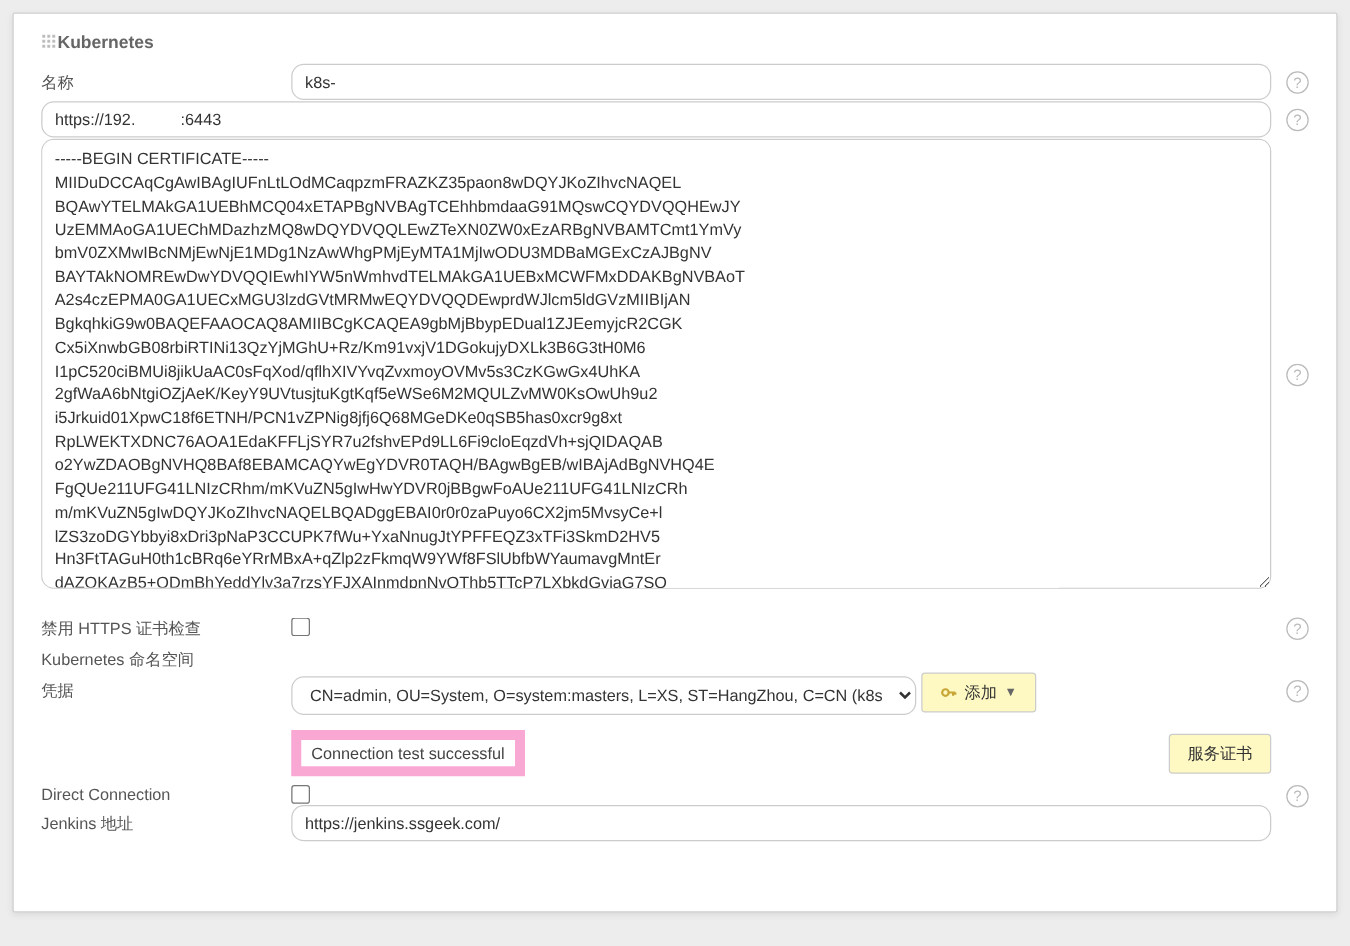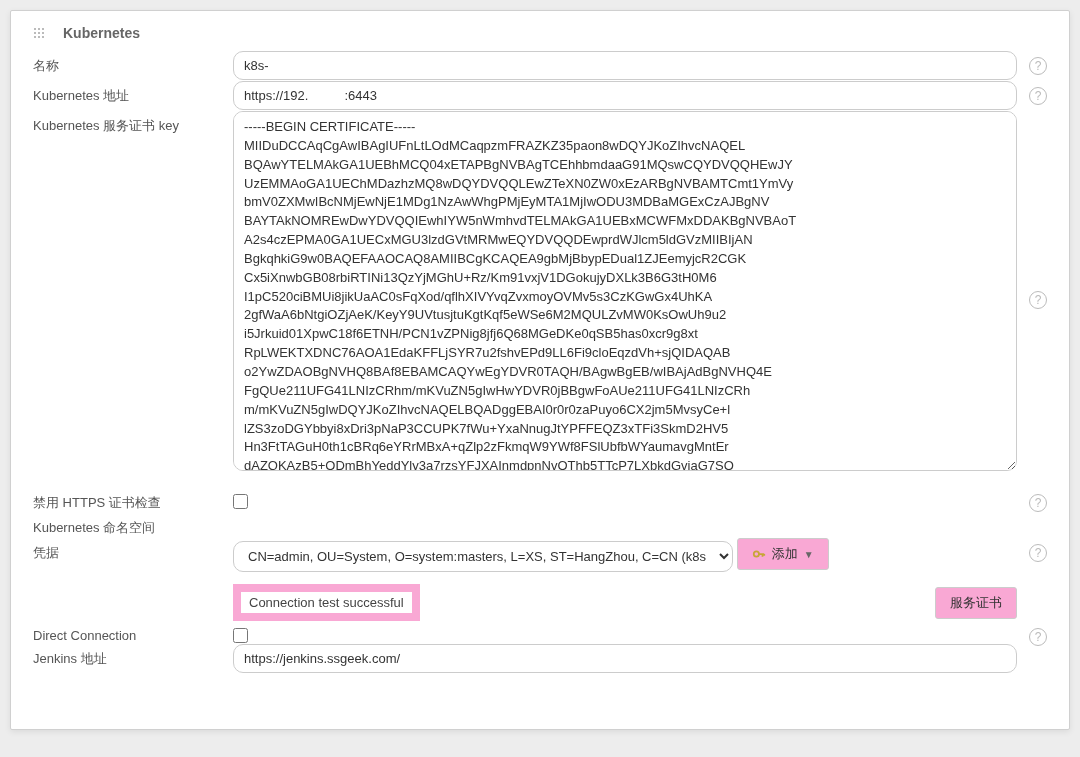--- a/index.html
+++ b/index.html
@@ -19,21 +19,21 @@
       position: relative;
       min-height: 720px;
     }
     .section-title {
       font-weight: bold;
       font-size: 14px;
       color: #666;
       margin-bottom: 10px;
       display: flex;
       align-items: center;
-      gap: 18px;
+      gap: 1px;
     }
     .drag-icon {
       display: inline-block;
       width: 12px; height: 12px;
       background:
         radial-gradient(circle, #bbb 1.1px, transparent 1.3px) 0 0/4px 4px;
     }
     .form-row {
       display: flex;
       align-items: flex-start;
@@ -104,21 +104,21 @@
       display: inline-block;
       font-size: 13px;
       background: #fff;
       align-self: flex-start;
     }
     .btn {
       display: inline-flex;
       align-items: center;
       gap: 6px;
       border: 1px solid #ccc;
-      background: #f9a8d4;
+      background: #fef9c3;
       padding: 6px 14px;
       border-radius: 3px;
       font-size: 13px;
       cursor: pointer;
       color: #333;
     }
     .btn-right { margin-left: auto; }
     .select-inline { width: auto; flex: 1; min-width: 360px; max-width: 500px; }
     .key-icon {
       display: inline-block;
@@ -140,29 +140,27 @@
 
   <div class="form-row">
     <div class="form-label">名称</div>
     <div class="form-control">
       <input type="text" value="k8s-" style="">
     </div>
     <span class="help-icon">?</span>
   </div>
 
   <div class="form-row">
-    <div class="form-label">Kubernetes 地址</div>
     <div class="form-control">
       <input type="text" value="https://192.          :6443" style="">
     </div>
     <span class="help-icon">?</span>
   </div>
 
   <div class="form-row">
-    <div class="form-label">Kubernetes 服务证书 key</div>
     <div class="form-control">
       <textarea style="">-----BEGIN CERTIFICATE-----
 MIIDuDCCAqCgAwIBAgIUFnLtLOdMCaqpzmFRAZKZ35paon8wDQYJKoZIhvcNAQEL
 BQAwYTELMAkGA1UEBhMCQ04xETAPBgNVBAgTCEhhbmdaaG91MQswCQYDVQQHEwJY
 UzEMMAoGA1UEChMDazhzMQ8wDQYDVQQLEwZTeXN0ZW0xEzARBgNVBAMTCmt1YmVy
 bmV0ZXMwIBcNMjEwNjE1MDg1NzAwWhgPMjEyMTA1MjIwODU3MDBaMGExCzAJBgNV
 BAYTAkNOMREwDwYDVQQIEwhIYW5nWmhvdTELMAkGA1UEBxMCWFMxDDAKBgNVBAoT
 A2s4czEPMA0GA1UECxMGU3lzdGVtMRMwEQYDVQQDEwprdWJlcm5ldGVzMIIBIjAN
 BgkqhkiG9w0BAQEFAAOCAQ8AMIIBCgKCAQEA9gbMjBbypEDual1ZJEemyjcR2CGK
 Cx5iXnwbGB08rbiRTINi13QzYjMGhU+Rz/Km91vxjV1DGokujyDXLk3B6G3tH0M6

